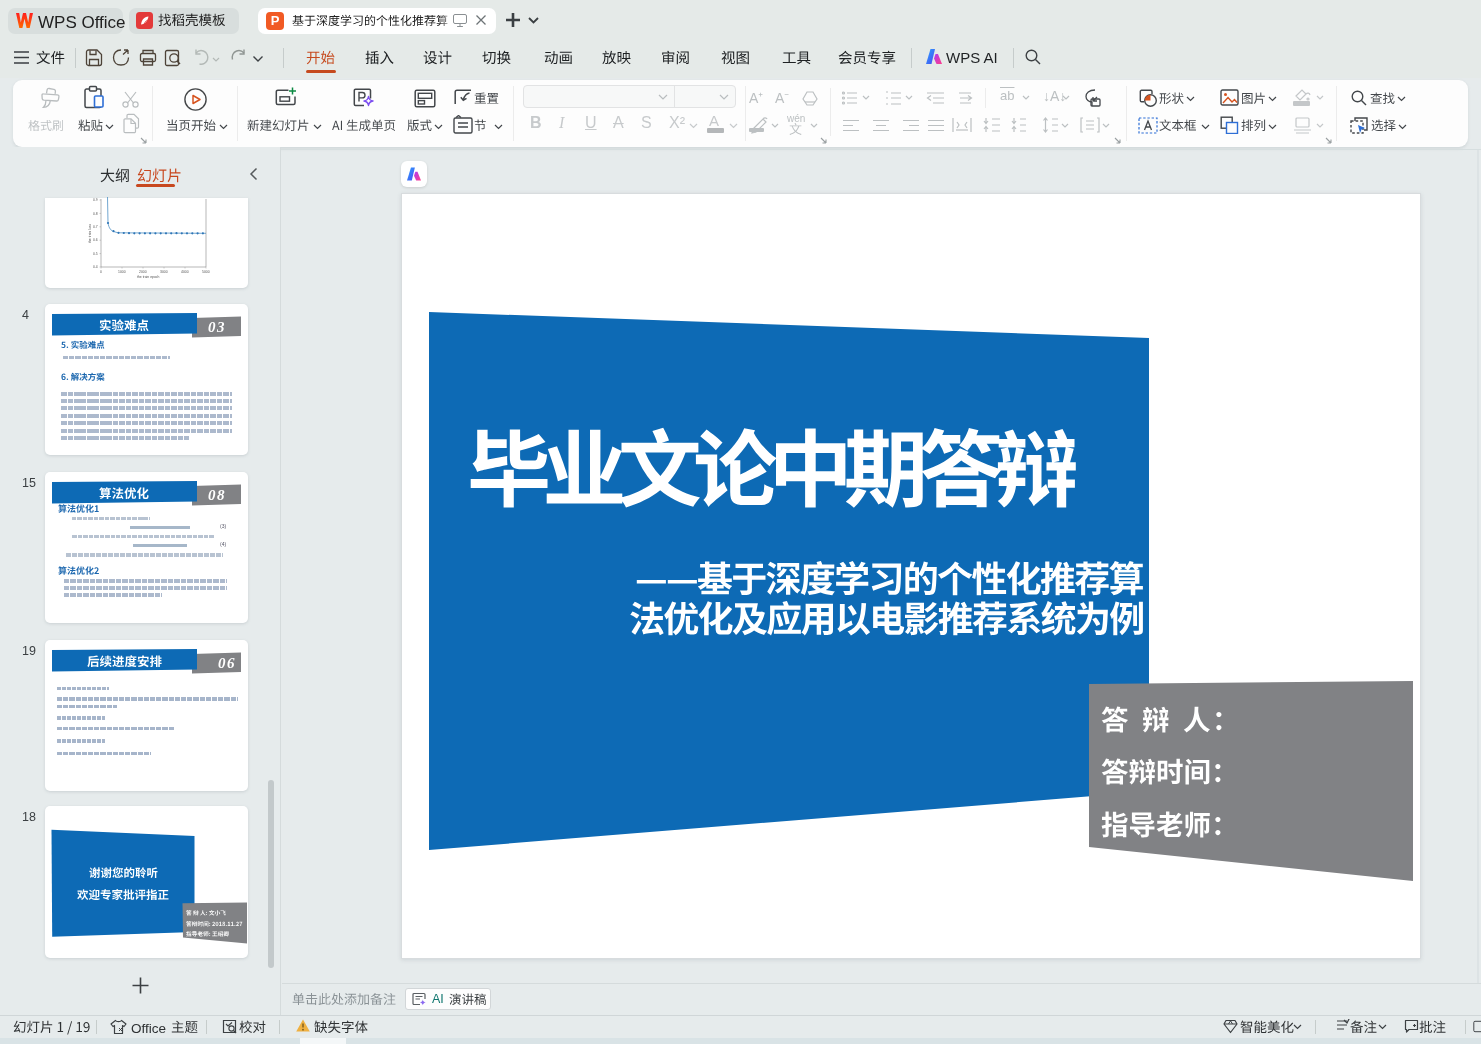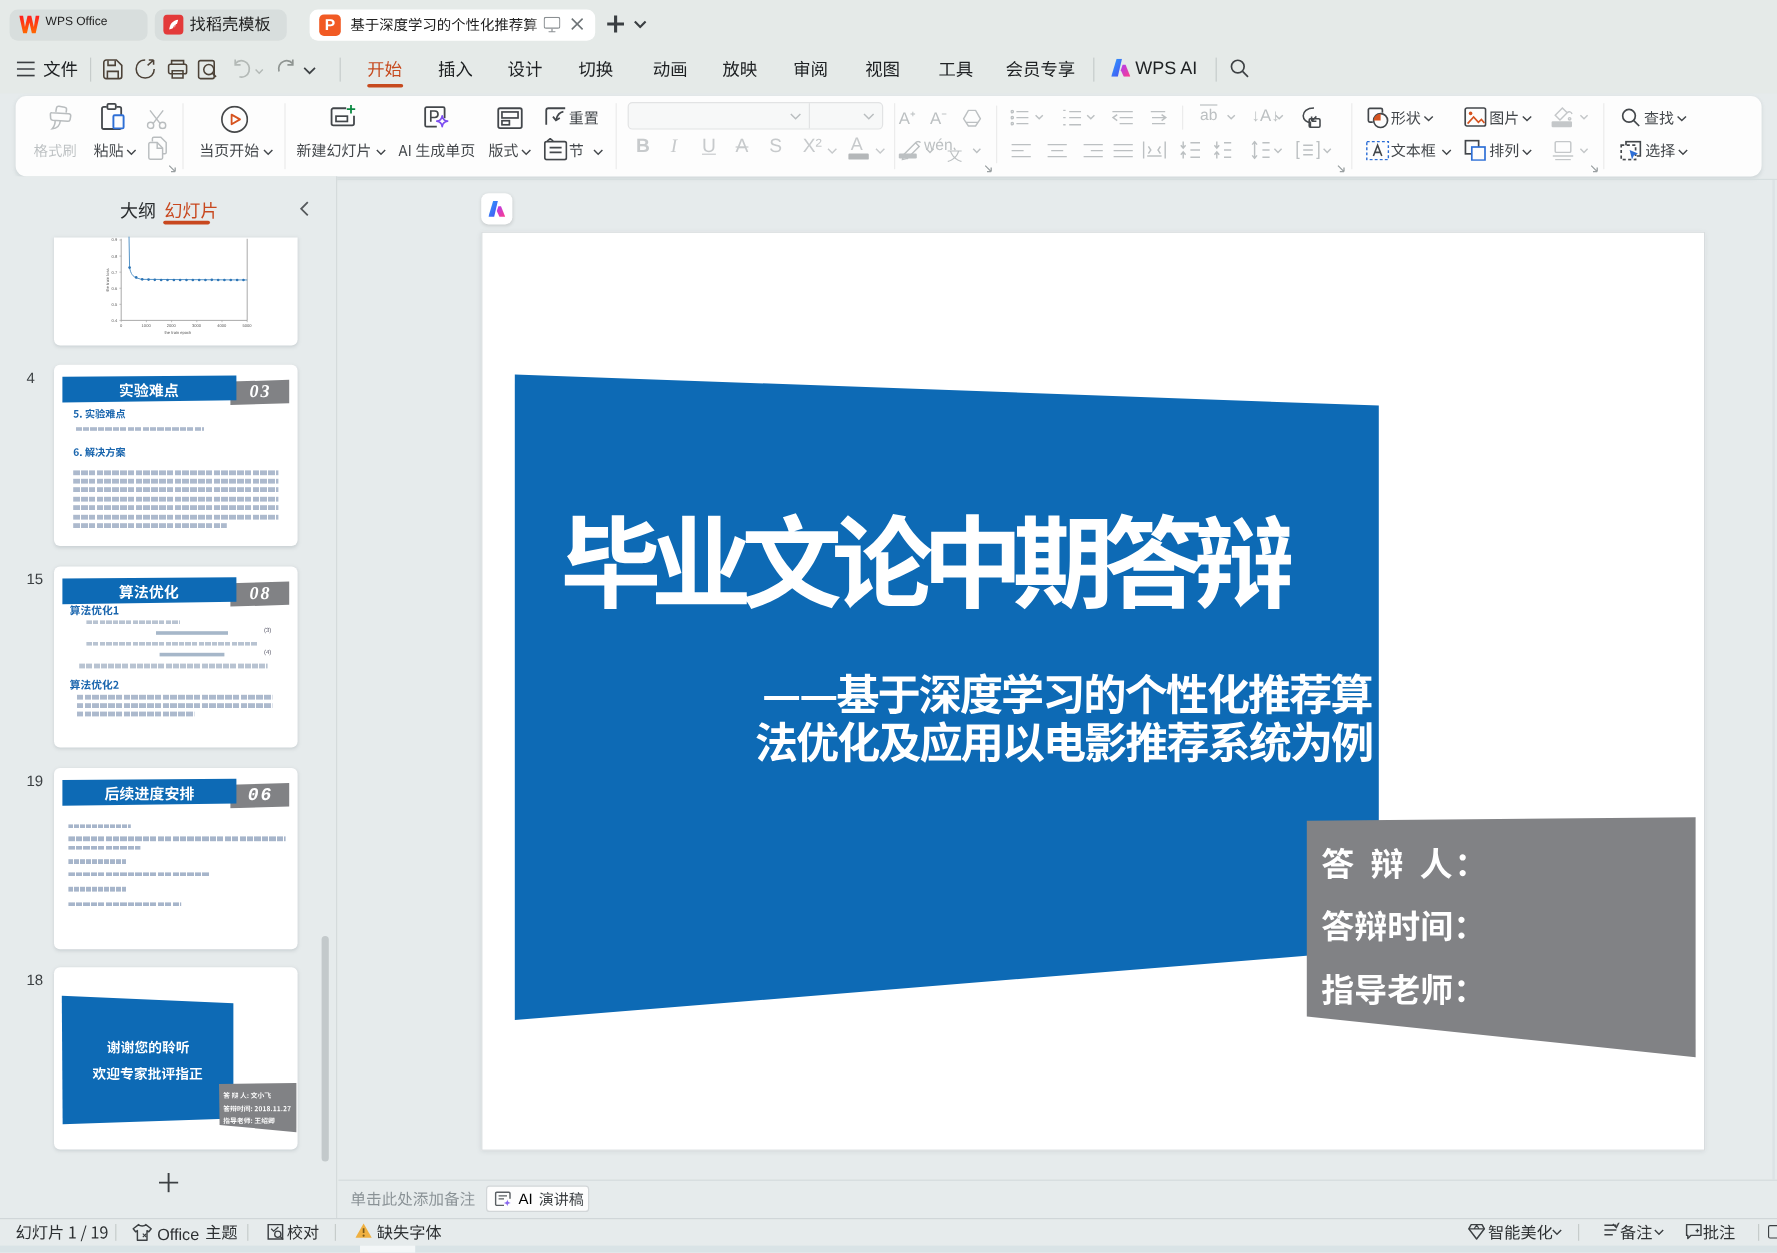--- a/index.html
+++ b/index.html
@@ -12,21 +12,21 @@
 <div class="abs" style="left:258px;top:8px;width:238px;height:26px;background:#fff;border-radius:7px"></div>
 <svg class="abs" style="left:16px;top:13px" width="17" height="15" viewBox="0 0 17 15">
 <defs>
       <linearGradient id="wg" x1="0" y1="0" x2="0" y2="1">
         <stop offset="0" stop-color="#ff1e1e"></stop>
         <stop offset="1" stop-color="#ff6a00"></stop>
       </linearGradient>
     </defs>
 <path d="M0 0 L3.2 0 L4.8 9.5 L7 0 L10 0 L12.2 9.5 L13.8 0 L17 0 L13.7 15 L10.6 15 L8.5 5.8 L6.4 15 L3.3 15 Z" fill="url(#wg)"></path>
   </svg>
-<div class="abs" style="left:38px;top:13px;font-size:10px;color:#212121">WPS Office</div>
+<div class="abs" style="left:38px;top:13px;font-size:17px;color:#212121">WPS Office</div>
 <svg class="abs" style="left:136px;top:12px" width="17" height="17" viewBox="0 0 17 17">
 <rect width="17" height="17" rx="3.5" fill="#e33a3a"></rect>
 <path d="M5 12.5 C5.5 8 8 5 12.5 4.5 C11.5 9.5 9 12 5 12.5 Z" fill="#fff"></path>
 <path d="M8.2 12.8 C8.5 10.5 9.5 9 11.5 8.2" stroke="#e33a3a" stroke-width="0.8" fill="none"></path>
   </svg>
 <svg style="position:absolute;left:158px;top:24.5px;overflow:visible;" width="2" height="2">
     <path d="M9.1 -10.5C9.8 -9.9 10.6 -9.1 10.9 -8.5L11.8 -9.1C11.4 -9.6 10.6 -10.4 9.9 -11ZM2.6 -11.3V-8.6H0.6V-7.7H2.6V-4.8C1.8 -4.5 1 -4.3 0.5 -4.2L0.8 -3.2L2.6 -3.7V-0.2C2.6 -0 2.5 0 2.3 0.1C2.1 0.1 1.5 0.1 0.9 0C1 0.3 1.2 0.7 1.2 1C2.1 1 2.7 1 3.1 0.8C3.4 0.6 3.5 0.4 3.5 -0.2V-4L5.3 -4.6L5.2 -5.5L3.5 -5V-7.7H5.2V-8.6H3.5V-11.3ZM11.2 -6.3C10.7 -5.3 10.1 -4.2 9.3 -3.3C9 -4.3 8.7 -5.5 8.5 -6.9L12.7 -7.3L12.6 -8.3L8.4 -7.8C8.3 -8.9 8.2 -10.1 8.2 -11.3H7.2C7.2 -10 7.3 -8.9 7.4 -7.7L5.3 -7.5L5.5 -6.6L7.5 -6.8C7.7 -5.1 8 -3.7 8.4 -2.5C7.4 -1.5 6.2 -0.7 5 -0.2C5.2 0 5.6 0.3 5.7 0.6C6.8 0.1 7.9 -0.6 8.8 -1.4C9.5 0 10.4 0.9 11.6 1C12.3 1.1 12.8 0.4 13.1 -1.8C12.9 -1.9 12.5 -2.2 12.2 -2.4C12.1 -0.9 11.9 -0.1 11.5 -0.2C10.8 -0.3 10.1 -1 9.6 -2.3C10.6 -3.3 11.5 -4.5 12 -5.8ZM25.4 -11.2C23.9 -10.7 21 -10.3 18.7 -10.1C18.8 -9.9 18.9 -9.6 19 -9.3C21.4 -9.5 24.2 -9.8 26.1 -10.4ZM21.5 -9C21.8 -8.3 22.2 -7.4 22.3 -6.8L23.1 -7.1C23 -7.6 22.7 -8.5 22.4 -9.2ZM18.9 -8.5C19.3 -7.9 19.7 -7 19.8 -6.4L20.7 -6.8C20.5 -7.3 20.1 -8.2 19.7 -8.8ZM25.2 -9.5C24.9 -8.6 24.4 -7.5 24 -6.7L24.8 -6.4C25.2 -7.1 25.7 -8.2 26.1 -9.1ZM18.1 -11.2C17.2 -10.8 15.6 -10.4 14.3 -10.2C14.4 -9.9 14.6 -9.6 14.6 -9.4C15.1 -9.4 15.6 -9.5 16.1 -9.7V-7.5H14.3V-6.5H16C15.5 -5 14.7 -3.2 14 -2.3C14.1 -2 14.4 -1.6 14.5 -1.3C15.1 -2.1 15.7 -3.3 16.1 -4.6V1.1H17.1V-5.1C17.4 -4.5 17.8 -3.9 17.9 -3.6L18.5 -4.4C18.3 -4.7 17.4 -5.8 17.1 -6.2V-6.5H18.8V-7.5H17.1V-9.9C17.7 -10 18.2 -10.2 18.7 -10.4ZM22.7 -5.9V-5H25V-3.2H22.8V-2.3H25V-0.4H20.1V-2.3H22.2V-3.2H20.1V-4.9C20.8 -5.2 21.5 -5.5 22.2 -5.9L21.4 -6.6C20.8 -6.2 19.9 -5.7 19.1 -5.3V1.1H20.1V0.5H25V1H25.9V-5.9ZM28.1 -6.1V-3.4H29V-5.3H38.4V-3.4H39.4V-6.1ZM33.2 -11.4V-10.2H27.9V-9.2H33.2V-8H28.9V-7.1H38.7V-8H34.3V-9.2H39.7V-10.2H34.3V-11.4ZM31 -4.2V-2.5C31 -1.4 30.5 -0.4 27.4 0.3C27.6 0.5 27.9 0.9 27.9 1.2C31.3 0.4 32 -1 32 -2.5V-3.3H35.5V-0.4C35.5 0.7 35.8 0.9 36.9 0.9C37.2 0.9 38.4 0.9 38.7 0.9C39.6 0.9 39.9 0.5 40 -1.1C39.7 -1.1 39.3 -1.3 39.1 -1.4C39 -0.2 39 0 38.6 0C38.3 0 37.3 0 37 0C36.6 0 36.5 -0 36.5 -0.4V-4.2ZM46.9 -5.6H51.6V-4.7H46.9ZM46.9 -7.3H51.6V-6.4H46.9ZM50.4 -11.3V-10.2H48.3V-11.3H47.3V-10.2H45.4V-9.4H47.3V-8.3H48.3V-9.4H50.4V-8.3H51.4V-9.4H53.3V-10.2H51.4V-11.3ZM45.9 -8.1V-3.9H48.7C48.6 -3.5 48.6 -3.1 48.5 -2.8H45.1V-1.9H48.2C47.7 -0.9 46.7 -0.2 44.7 0.3C44.9 0.5 45.2 0.9 45.3 1.1C47.6 0.5 48.7 -0.5 49.2 -1.9C49.9 -0.4 51.2 0.6 52.9 1.1C53.1 0.8 53.3 0.4 53.5 0.2C52 -0.1 50.9 -0.8 50.2 -1.9H53.2V-2.8H49.5C49.6 -3.1 49.6 -3.5 49.7 -3.9H52.6V-8.1ZM42.9 -11.3V-8.7H41.2V-7.8H42.9V-7.8C42.5 -5.9 41.7 -3.8 40.9 -2.7C41.1 -2.4 41.4 -2 41.5 -1.7C42 -2.5 42.5 -3.7 42.9 -5V1.1H43.8V-5.9C44.2 -5.2 44.6 -4.3 44.8 -3.9L45.4 -4.6C45.2 -5 44.2 -6.7 43.8 -7.2V-7.8H45.2V-8.7H43.8V-11.3ZM56.7 -11.3V-8.7H54.8V-7.8H56.6C56.1 -5.9 55.3 -3.8 54.4 -2.7C54.6 -2.4 54.9 -2 55 -1.7C55.6 -2.6 56.2 -4.1 56.7 -5.7V1.1H57.6V-6.2C58 -5.5 58.4 -4.6 58.6 -4.2L59.2 -4.9C59 -5.3 57.9 -6.9 57.6 -7.4V-7.8H59.2V-8.7H57.6V-11.3ZM65.9 -11.1C64.5 -10.5 61.9 -10.2 59.8 -10.1V-6.8C59.8 -4.6 59.6 -1.6 58.1 0.5C58.4 0.6 58.8 0.9 59 1.1C60.4 -1 60.7 -4.2 60.8 -6.4H61.2C61.6 -4.7 62.2 -3.2 63 -1.9C62.1 -0.9 61.1 -0.2 59.9 0.3C60.2 0.4 60.4 0.8 60.6 1.1C61.7 0.6 62.7 -0.2 63.6 -1.1C64.3 -0.1 65.2 0.6 66.4 1.1C66.5 0.8 66.8 0.4 67.1 0.2C65.9 -0.2 65 -0.9 64.2 -1.9C65.2 -3.3 65.9 -5 66.3 -7.2L65.7 -7.4L65.5 -7.3H60.8V-9.2C62.8 -9.4 65.1 -9.7 66.5 -10.3ZM65.2 -6.4C64.8 -5 64.3 -3.8 63.6 -2.8C62.9 -3.8 62.4 -5.1 62.1 -6.4Z" fill="#212121"></path>
   </svg>
 <div class="abs" style="left:266px;top:12px;width:18px;height:18px;background:#f15a24;border-radius:4px"></div>
 <div class="abs" style="left:266px;top:12px;width:18px;height:18px;border-radius:4px;color:#fff;font-size:13px;font-weight:bold;text-align:center;line-height:18px">P</div>
@@ -327,21 +327,21 @@
       <path d="M2 12 L12 2 L15 5 L5 15 Z M12 2 C13 0.5 15.5 0.5 16 2"></path>
       <path d="M2 12 L1 16 L5 15"></path>
     </g>
   </svg>
 <div class="abs" style="left:749px;top:128px;width:15px;height:4px;background:#bcc0c2;border-radius:1px"></div>
 <svg class="abs" style="left:771px;top:123px" width="8" height="6" viewBox="0 0 8 6">
     <g stroke="#bcc0c2" stroke-width="1.2" fill="none">
       <path d="M1 1 L4 4 L7 1"></path>
     </g>
   </svg>
-<div class="abs" style="left:770px;top:113px;font-size:13px;color:#bcc0c2">wén</div>
+<div class="abs" style="left:787px;top:113px;font-size:10px;color:#bcc0c2">wén</div>
 <svg style="position:absolute;left:789px;top:134px;overflow:visible;" width="2" height="2">
     <path d="M5.5 -10.7C5.9 -10.1 6.3 -9.2 6.5 -8.7L7.5 -9C7.4 -9.5 6.9 -10.4 6.5 -11ZM0.7 -8.6V-7.7H2.7C3.4 -5.7 4.5 -4 5.8 -2.6C4.4 -1.4 2.6 -0.5 0.5 0.1C0.7 0.3 1 0.8 1.1 1C3.2 0.3 5.1 -0.6 6.5 -1.9C8 -0.6 9.8 0.4 11.9 0.9C12.1 0.7 12.3 0.3 12.6 0.1C10.5 -0.5 8.7 -1.4 7.3 -2.6C8.6 -4 9.6 -5.6 10.3 -7.7H12.4V-8.6ZM6.6 -3.3C5.3 -4.5 4.4 -6 3.7 -7.7H9.2C8.6 -5.9 7.7 -4.5 6.6 -3.3Z" fill="#bcc0c2"></path>
   </svg>
 <svg class="abs" style="left:810px;top:123px" width="8" height="6" viewBox="0 0 8 6">
     <g stroke="#bcc0c2" stroke-width="1.2" fill="none">
       <path d="M1 1 L4 4 L7 1"></path>
     </g>
   </svg>
 <svg class="abs" style="left:842px;top:119px" width="18" height="13" viewBox="0 0 18 13">
     <g stroke="#bcc0c2" stroke-width="1.2" fill="none">
@@ -607,21 +607,21 @@
 <div class="abs" style="left:64px;top:592.9px;width:98px;height:4px;opacity:0.5;background:repeating-linear-gradient(90deg,#5a749b 0 5.5px,rgba(0,0,0,0) 5.5px 6.5px)"></div>
 <div class="abs" style="left:22px;top:476px;font-size:12.5px;color:#3c4043">15</div>
 <div class="abs" style="left:45px;top:640px;width:203px;height:151px;background:#fff;border-radius:5px;box-shadow:0 1px 3px rgba(120,130,140,0.25)"></div>
 <svg class="abs" style="left:45px;top:646px" width="203" height="28" viewBox="0 0 203 28">
 <path d="M147 8 L196 6.5 L196 26 L147 27.5 Z" fill="#818285"></path>
 <path d="M7 4 L152 3 L152 23.5 L7 25.5 Z" fill="#0d6ab5"></path>
 </svg>
 <svg style="position:absolute;left:86.5px;top:665.5px;overflow:visible" width="2" height="2">
     <path d="M1.7 -9.6V-6.1C1.7 -4.2 1.6 -1.7 0.3 0.1C0.6 0.3 1.2 0.8 1.5 1.2C3 -0.7 3.2 -3.7 3.3 -5.8H12.1V-7.2H3.3V-8.3C6.1 -8.5 9 -8.8 11.3 -9.4L10.1 -10.6C8.1 -10.1 4.7 -9.7 1.7 -9.6ZM4 -4.4V1.1H5.5V0.6H9.7V1.1H11.3V-4.4ZM5.5 -0.8V-3H9.7V-0.8ZM21.1 -1.1C22 -0.5 23.1 0.5 23.6 1.1L24.6 0.2C24.1 -0.4 22.9 -1.3 22 -1.9ZM12.9 -1 13.2 0.4C14.4 -0 15.8 -0.6 17.1 -1.2L16.9 -2.4C15.4 -1.8 13.9 -1.3 12.9 -1ZM17.5 -7.6V-6.4H22.8C22.7 -5.9 22.6 -5.4 22.5 -5.1L23.6 -4.8C23.9 -5.5 24.2 -6.5 24.4 -7.5L23.5 -7.7L23.2 -7.6H21.5V-8.4H23.7V-9.6H21.5V-10.6H20.1V-9.6H17.9V-8.4H20.1V-7.6ZM20.4 -6V-5.3C20 -5.6 19.4 -6 18.9 -6.2L18.3 -5.5C18.8 -5.2 19.4 -4.8 19.8 -4.5L20.4 -5.2V-4.7C20.4 -4.3 20.3 -3.9 20.2 -3.4H19L19.6 -4C19.3 -4.4 18.6 -4.8 18 -5.1L17.4 -4.4C17.8 -4.1 18.4 -3.7 18.8 -3.4H17.2V-2.1H19.7C19.2 -1.3 18.4 -0.6 16.9 0.1C17.2 0.3 17.6 0.8 17.8 1.2C19.8 0.3 20.8 -0.9 21.3 -2.1H24.2V-3.4H21.6C21.7 -3.8 21.7 -4.3 21.7 -4.7V-6ZM13.2 -5.2C13.4 -5.3 13.7 -5.3 14.8 -5.5C14.4 -4.8 14.1 -4.4 13.9 -4.1C13.5 -3.7 13.2 -3.4 12.9 -3.3C13.1 -3 13.3 -2.4 13.3 -2.1C13.6 -2.3 14.1 -2.5 17 -3.3C16.9 -3.6 16.9 -4.2 16.9 -4.5L15.3 -4.2C16.1 -5.1 16.8 -6.2 17.3 -7.4L16.2 -8C16 -7.6 15.8 -7.1 15.6 -6.7L14.5 -6.6C15.2 -7.6 15.9 -8.9 16.4 -10L15.1 -10.6C14.7 -9.2 13.8 -7.6 13.5 -7.2C13.3 -6.8 13.1 -6.5 12.8 -6.4C12.9 -6.1 13.2 -5.4 13.2 -5.2ZM25.8 -9.6C26.4 -8.9 27.3 -8 27.7 -7.4L28.8 -8.4C28.4 -8.9 27.5 -9.8 26.8 -10.4ZM33.7 -10.3V-8.5H32.3V-10.3H30.8V-8.5H29.2V-7H30.8V-6.2C30.8 -5.9 30.8 -5.6 30.8 -5.3H29.1V-3.9H30.6C30.4 -3.1 30 -2.5 29.3 -1.9C29.6 -1.7 30.2 -1.1 30.4 -0.9C31.4 -1.6 31.9 -2.7 32.1 -3.9H33.7V-1H35.2V-3.9H36.9V-5.3H35.2V-7H36.6V-8.5H35.2V-10.3ZM32.3 -7H33.7V-5.3H32.3C32.3 -5.6 32.3 -5.9 32.3 -6.2ZM28.5 -6.1H25.5V-4.7H27V-1.6C26.5 -1.4 25.9 -0.9 25.3 -0.3L26.3 1.1C26.7 0.4 27.3 -0.5 27.7 -0.5C27.9 -0.5 28.4 -0.1 28.9 0.2C29.9 0.7 30.9 0.9 32.5 0.9C33.8 0.9 35.9 0.8 36.8 0.8C36.8 0.3 37 -0.4 37.2 -0.8C35.9 -0.6 33.9 -0.5 32.6 -0.5C31.2 -0.5 30 -0.6 29.2 -1.1C28.9 -1.2 28.6 -1.4 28.5 -1.5ZM42.3 -7.9V-7H40.6V-5.9H42.3V-3.9H47.5V-5.9H49.3V-7H47.5V-7.9H46V-7H43.7V-7.9ZM46 -5.9V-5H43.7V-5.9ZM46.4 -2.2C46 -1.8 45.4 -1.5 44.8 -1.2C44.1 -1.5 43.6 -1.8 43.1 -2.2ZM40.7 -3.4V-2.2H42.1L41.6 -2C42 -1.5 42.5 -1 43.1 -0.7C42.2 -0.4 41.2 -0.3 40.1 -0.2C40.3 0.1 40.6 0.7 40.7 1C42.1 0.9 43.5 0.6 44.7 0.2C45.9 0.7 47.2 1 48.8 1.1C49 0.7 49.3 0.1 49.6 -0.2C48.5 -0.3 47.4 -0.4 46.5 -0.7C47.4 -1.2 48.2 -2 48.7 -3L47.8 -3.5L47.5 -3.4ZM43.3 -10.4C43.4 -10.1 43.5 -9.8 43.6 -9.5H38.9V-6.2C38.9 -4.3 38.8 -1.5 37.8 0.5C38.2 0.6 38.9 0.9 39.2 1.1C40.2 -1 40.4 -4.1 40.4 -6.2V-8.2H49.4V-9.5H45.3C45.2 -9.9 45 -10.4 44.8 -10.7ZM54.9 -10.3C55 -10 55.2 -9.6 55.3 -9.3H51V-6.5H52.5V-7.9H60V-6.5H61.6V-9.3H57.1C57 -9.7 56.7 -10.2 56.4 -10.7ZM57.8 -4.4C57.5 -3.6 57.1 -3 56.6 -2.5C55.9 -2.8 55.2 -3 54.5 -3.3C54.7 -3.6 55 -4 55.2 -4.4ZM52.1 -2.6C53.1 -2.3 54.1 -1.9 55.1 -1.5C54 -0.9 52.5 -0.5 50.8 -0.3C51 0.1 51.5 0.8 51.6 1.1C53.7 0.7 55.4 0.2 56.8 -0.8C58.3 -0.1 59.6 0.6 60.5 1.2L61.7 -0.1C60.8 -0.7 59.5 -1.3 58.1 -1.9C58.7 -2.6 59.2 -3.4 59.6 -4.4H61.8V-5.8H56C56.2 -6.3 56.5 -6.8 56.7 -7.3L55 -7.6C54.8 -7 54.5 -6.4 54.1 -5.8H50.7V-4.4H53.3C53 -3.7 52.6 -3.2 52.2 -2.7ZM64.4 -10.6V-8.2H63V-6.9H64.4V-4.6C63.9 -4.5 63.3 -4.4 62.9 -4.3L63.1 -2.8L64.4 -3.2V-0.5C64.4 -0.4 64.4 -0.3 64.2 -0.3C64.1 -0.3 63.6 -0.3 63.2 -0.3C63.4 0 63.5 0.6 63.6 1C64.4 1 65 1 65.4 0.7C65.8 0.5 65.9 0.2 65.9 -0.5V-3.5L67.2 -3.9L67 -5.2L65.9 -5V-6.9H67V-8.2H65.9V-10.6ZM67.1 -3.3V-2H69V1.1H70.5V-10.5H69V-8.6H67.4V-7.3H69V-6H67.4V-4.7H69V-3.3ZM71.3 -10.5V1.1H72.8V-2H74.6V-3.3H72.8V-4.7H74.4V-6H72.8V-7.3H74.5V-8.6H72.8V-10.5Z" fill="#ffffff"></path>
   </svg>
-<div class="abs" style="left:198px;top:655px;width:38px;height:17px;font-family:Liberation Mono, monospace;font-style:italic;font-size:15px;font-weight:bold;color:#fff;text-align:center;letter-spacing:1.5px">06</div>
+<div class="abs" style="left:198px;top:655px;width:38px;height:17px;font-family:Liberation Serif, serif;font-style:italic;font-size:15px;font-weight:bold;color:#fff;text-align:right;letter-spacing:1.5px">06</div>
 <div class="abs" style="left:57px;top:686.5px;width:52px;height:3.8px;opacity:0.52;background:repeating-linear-gradient(90deg,#55719a 0 4px,rgba(0,0,0,0) 4px 5.0px)"></div>
 <div class="abs" style="left:57px;top:697px;width:181px;height:3.8px;opacity:0.52;background:repeating-linear-gradient(90deg,#55719a 0 5.2px,rgba(0,0,0,0) 5.2px 6.2px)"></div>
 <div class="abs" style="left:57px;top:704.5px;width:60px;height:3.8px;opacity:0.52;background:repeating-linear-gradient(90deg,#55719a 0 5.2px,rgba(0,0,0,0) 5.2px 6.2px)"></div>
 <div class="abs" style="left:57px;top:716px;width:48px;height:3.8px;opacity:0.52;background:repeating-linear-gradient(90deg,#55719a 0 4px,rgba(0,0,0,0) 4px 5.0px)"></div>
 <div class="abs" style="left:57px;top:726.5px;width:118px;height:3.8px;opacity:0.52;background:repeating-linear-gradient(90deg,#55719a 0 5.2px,rgba(0,0,0,0) 5.2px 6.2px)"></div>
 <div class="abs" style="left:57px;top:739px;width:48px;height:3.8px;opacity:0.52;background:repeating-linear-gradient(90deg,#55719a 0 4px,rgba(0,0,0,0) 4px 5.0px)"></div>
 <div class="abs" style="left:57px;top:751.5px;width:94px;height:3.8px;opacity:0.52;background:repeating-linear-gradient(90deg,#55719a 0 5.2px,rgba(0,0,0,0) 5.2px 6.2px)"></div>
 <div class="abs" style="left:22px;top:644px;font-size:12.5px;color:#3c4043">19</div>
 <div class="abs" style="left:45px;top:806px;width:203px;height:152px;background:#fff;border-radius:5px;box-shadow:0 1px 3px rgba(120,130,140,0.25)"></div>
 <svg class="abs" style="left:45px;top:806px" width="203" height="152" viewBox="0 0 203 152">
@@ -699,21 +699,21 @@
 <div class="abs" style="left:282px;top:983px;width:1199px;height:32px;background:#e6ebec;border-top:1px solid #d5dbdc"></div>
 <svg style="position:absolute;left:292px;top:1004px;overflow:visible;" width="2" height="2">
     <path d="M2.9 -5.7H6V-4.3H2.9ZM7 -5.7H10.2V-4.3H7ZM2.9 -7.8H6V-6.5H2.9ZM7 -7.8H10.2V-6.5H7ZM9.2 -10.9C8.9 -10.2 8.4 -9.3 7.9 -8.7H4.8L5.3 -8.9C5 -9.5 4.4 -10.3 3.9 -10.9L3.1 -10.5C3.5 -9.9 4 -9.2 4.3 -8.7H1.9V-3.4H6V-2.2H0.7V-1.3H6V1H7V-1.3H12.3V-2.2H7V-3.4H11.2V-8.7H9C9.4 -9.2 9.9 -9.9 10.3 -10.5ZM14.9 -3.9V0.3H23.1V1H24.1V-3.9H23.1V-0.7H20V-4.9H25.2V-5.9H20V-7.9H24.3V-8.9H20V-10.9H19V-8.9H14.8V-7.9H19V-5.9H13.8V-4.9H19V-0.7H16V-3.9ZM26.6 -0.2 26.8 0.9C28.4 0.5 30.8 0.1 33 -0.3L32.9 -1.3L31 -0.9V-6H32.9V-6.9H31V-10.9H30.1V-0.8L28.6 -0.5V-8.3H27.6V-0.3ZM33.6 -10.9V-1.2C33.6 0.2 33.9 0.6 35.1 0.6C35.3 0.6 36.8 0.6 37.1 0.6C38.2 0.6 38.5 -0.1 38.6 -2.2C38.3 -2.3 37.9 -2.5 37.7 -2.7C37.6 -0.8 37.5 -0.3 37 -0.3C36.7 -0.3 35.5 -0.3 35.2 -0.3C34.7 -0.3 34.6 -0.5 34.6 -1.1V-5.2C35.8 -5.8 37.2 -6.6 38.2 -7.3L37.4 -8.1C36.7 -7.5 35.6 -6.8 34.6 -6.2V-10.9ZM44.5 -8C44.3 -6.1 43.8 -4.6 43.2 -3.4C42.7 -4.3 42.2 -5.4 41.9 -6.9C42 -7.2 42.2 -7.6 42.3 -8ZM41.9 -10.9C41.5 -8.3 40.7 -5.9 39.7 -4.5C39.9 -4.4 40.3 -4.1 40.5 -4C40.8 -4.4 41.1 -5 41.4 -5.6C41.8 -4.3 42.2 -3.3 42.7 -2.5C41.8 -1.2 40.7 -0.3 39.4 0.3C39.7 0.4 40.1 0.8 40.2 1.1C41.4 0.4 42.5 -0.4 43.3 -1.7C44.9 0.2 47 0.6 49.2 0.6H51.1C51.2 0.4 51.4 -0.1 51.5 -0.4C51 -0.4 49.7 -0.4 49.3 -0.4C47.3 -0.4 45.3 -0.7 43.8 -2.5C44.7 -4.1 45.3 -6.1 45.6 -8.7L45 -8.9L44.8 -8.9H42.5C42.7 -9.4 42.8 -10 42.9 -10.6ZM47 -10.9V-1.3H48V-6.8C48.9 -5.7 49.9 -4.5 50.3 -3.7L51.2 -4.2C50.6 -5.2 49.4 -6.6 48.4 -7.7L48 -7.5V-10.9ZM57.3 -3.8C57 -2.8 56.4 -1.6 55.6 -1L56.4 -0.4C57.2 -1.2 57.7 -2.4 58.1 -3.5ZM60.4 -3.3C60.7 -2.4 61.1 -1.3 61.2 -0.5L62 -0.8C61.9 -1.6 61.5 -2.7 61.1 -3.5ZM62 -3.7C62.7 -2.7 63.5 -1.3 63.8 -0.4L64.6 -0.8C64.3 -1.7 63.5 -3 62.7 -4ZM58.9 -5.2V-0C58.9 0.1 58.9 0.2 58.7 0.2C58.5 0.2 58 0.2 57.3 0.2C57.4 0.4 57.6 0.8 57.6 1C58.5 1 59 1 59.4 0.9C59.7 0.7 59.8 0.5 59.8 -0V-5.2ZM53.1 -10.1C53.9 -9.7 54.8 -9.1 55.2 -8.7L55.8 -9.5C55.3 -9.9 54.4 -10.5 53.7 -10.8ZM52.5 -6.6C53.3 -6.2 54.2 -5.7 54.7 -5.3L55.2 -6.1C54.8 -6.5 53.8 -7 53 -7.3ZM52.8 0.3 53.7 0.9C54.2 -0.3 54.9 -1.8 55.4 -3.1L54.6 -3.7C54 -2.2 53.3 -0.6 52.8 0.3ZM56.3 -10.2V-9.3H59.1C59 -8.7 58.8 -8.1 58.5 -7.5H55.7V-6.6H58.1C57.4 -5.6 56.5 -4.6 55.3 -4C55.5 -3.9 55.8 -3.5 55.9 -3.3C57.4 -4.1 58.4 -5.2 59.1 -6.6H60.8C61.5 -5.3 62.7 -4.1 64 -3.5C64.1 -3.7 64.4 -4.1 64.6 -4.3C63.5 -4.7 62.5 -5.6 61.8 -6.6H64.4V-7.5H59.6C59.8 -8.1 60 -8.7 60.2 -9.3H64V-10.2ZM72.4 -9.3V0.8H73.4V-0.1H75.9V0.7H76.9V-9.3ZM73.4 -1.1V-8.4H75.9V-1.1ZM67.5 -10.8 67.5 -8.4H65.7V-7.5H67.5C67.4 -4.2 67 -1.3 65.4 0.4C65.6 0.5 66 0.8 66.1 1.1C67.9 -0.9 68.3 -4 68.4 -7.5H70.4C70.3 -2.5 70.2 -0.7 69.9 -0.3C69.8 -0.2 69.7 -0.1 69.5 -0.1C69.3 -0.1 68.7 -0.1 68.1 -0.2C68.2 0.1 68.3 0.5 68.4 0.8C69 0.8 69.5 0.8 69.9 0.8C70.3 0.7 70.5 0.6 70.8 0.3C71.2 -0.3 71.3 -2.2 71.4 -8C71.4 -8.1 71.4 -8.4 71.4 -8.4H68.5L68.5 -10.8ZM86.9 -8.9C86.3 -8.3 85.4 -7.7 84.5 -7.2C83.6 -7.7 82.8 -8.2 82.3 -8.8L82.4 -8.9ZM82.8 -11C82.1 -9.8 80.9 -8.5 79 -7.6C79.2 -7.5 79.5 -7.2 79.7 -6.9C80.4 -7.3 81 -7.7 81.6 -8.2C82.1 -7.6 82.7 -7.2 83.5 -6.7C81.9 -6.1 80.1 -5.6 78.4 -5.4C78.6 -5.2 78.8 -4.7 78.8 -4.5C80.7 -4.8 82.7 -5.3 84.5 -6.2C86.1 -5.4 88 -4.9 90 -4.7C90.2 -4.9 90.4 -5.3 90.6 -5.6C88.8 -5.8 87 -6.1 85.5 -6.7C86.7 -7.5 87.8 -8.4 88.5 -9.5L87.9 -9.9L87.7 -9.8H83.2C83.4 -10.1 83.7 -10.4 83.8 -10.8ZM81.2 -1.7H84V-0.2H81.2ZM81.2 -2.5V-3.8H84V-2.5ZM87.7 -1.7V-0.2H85V-1.7ZM87.7 -2.5H85V-3.8H87.7ZM80.2 -4.6V1H81.2V0.6H87.7V1H88.8V-4.6ZM92.2 -10.1C93.1 -9.7 94.1 -9 94.7 -8.6L95.3 -9.4C94.7 -9.8 93.6 -10.4 92.8 -10.8ZM91.5 -6.5C92.4 -6.1 93.4 -5.5 94 -5L94.5 -5.9C94 -6.3 92.9 -6.8 92.1 -7.2ZM91.9 0.2 92.7 0.9C93.5 -0.3 94.4 -1.9 95.1 -3.3L94.4 -4C93.7 -2.5 92.6 -0.8 91.9 0.2ZM98.1 -10.6C98.6 -10 99 -9.1 99.2 -8.5L100.2 -8.9C100 -9.4 99.5 -10.3 99 -11ZM95.3 -8.4V-7.5H98.8V-4.6H95.8V-3.7H98.8V-0.3H94.9V0.6H103.5V-0.3H99.8V-3.7H102.7V-4.6H99.8V-7.5H103.2V-8.4Z" fill="#8a9296"></path>
   </svg>
 <div class="abs" style="left:405px;top:988px;width:86px;height:22px;background:#fdfdfd;border:1px solid #d2d6d8;border-radius:3px"></div>
 <svg class="abs" style="left:412px;top:992px" width="14" height="14" viewBox="0 0 14 14">
 <path d="M8 12.5 H2 A1 1 0 0 1 1 11.5 V2.5 A1 1 0 0 1 2 1.5 H12 A1 1 0 0 1 13 2.5 V7" stroke="#5a5f63" stroke-width="1.2" fill="none"></path>
 <path d="M3.5 4.5 H10.5 M3.5 7 H8" stroke="#5a5f63" stroke-width="1.1"></path>
 <path d="M10.8 7.5 C11.1 9.3 11.9 10.1 13.7 10.4 C11.9 10.7 11.1 11.5 10.8 13.3 C10.5 11.5 9.7 10.7 7.9 10.4 C9.7 10.1 10.5 9.3 10.8 7.5 Z" fill="#8a68f0"></path>
   </svg>
-<div class="abs" style="left:432px;top:992px;font-size:12.5px;color:#000000">AI </div>
+<div class="abs" style="left:432px;top:992px;font-size:12.5px;color:#0f766e">AI </div>
 <svg style="position:absolute;left:449px;top:1004px;overflow:visible;" width="2" height="2">
     <path d="M8.4 -0.8C9.3 -0.3 10.5 0.5 11.1 0.9L11.8 0.3C11.2 -0.1 10 -0.8 9.1 -1.3ZM6.1 -1.2C5.4 -0.6 4.3 -0.1 3.2 0.2C3.5 0.4 3.8 0.8 4 0.9C5 0.5 6.2 -0.2 7 -0.8ZM1.2 -9.7C1.8 -9.3 2.7 -8.8 3.1 -8.5L3.7 -9.2C3.2 -9.6 2.4 -10 1.7 -10.3ZM0.5 -6.3C1.1 -6 1.9 -5.5 2.4 -5.2L2.9 -5.9C2.5 -6.2 1.6 -6.7 1 -7ZM0.8 0.1 1.7 0.7C2.2 -0.5 2.9 -2 3.5 -3.3L2.7 -3.9C2.1 -2.5 1.4 -0.9 0.8 0.1ZM6.7 -10.4C6.9 -10.1 7.1 -9.7 7.2 -9.3H3.9V-7.3H4.7V-8.5H10.7V-7.3H11.6V-9.3H8.2C8.1 -9.7 7.9 -10.2 7.6 -10.6ZM5.1 -3.2H7.2V-2.1H5.1ZM8.1 -3.2H10.2V-2.1H8.1ZM5.1 -5H7.2V-3.9H5.1ZM8.1 -5H10.2V-3.9H8.1ZM4.8 -7.4V-6.6H7.2V-5.7H4.3V-1.4H11.1V-5.7H8.1V-6.6H10.6V-7.4ZM13.8 -9.8C14.5 -9.2 15.3 -8.3 15.7 -7.7L16.3 -8.4C15.9 -8.9 15.1 -9.7 14.4 -10.3ZM13 -6.6V-5.7H14.8V-1.3C14.8 -0.8 14.4 -0.3 14.1 -0.2C14.3 0 14.6 0.4 14.7 0.7C14.8 0.4 15.1 0.2 17.2 -1.4C17.1 -1.6 16.9 -2 16.9 -2.2L15.7 -1.4V-6.6ZM21.8 -7.2V-4.2H19.6L19.6 -4.8V-7.2ZM18.6 -10.5V-8.1H16.9V-7.2H18.6V-4.8L18.6 -4.2H16.7V-3.3H18.6C18.4 -1.9 18 -0.6 16.8 0.4C17.1 0.6 17.4 0.8 17.6 1C18.9 -0.1 19.4 -1.6 19.5 -3.3H21.8V1H22.7V-3.3H24.5V-4.2H22.7V-7.2H24.3V-8.1H22.7V-10.5H21.8V-8.1H19.6V-10.5ZM31.5 -7H35.1V-5.9H31.5ZM30.7 -7.7V-5.2H35.9V-7.7ZM32.3 -2.3H34.3V-1.1H32.3ZM31.6 -2.9V-0.4H35V-2.9ZM29.2 -10.3C28.3 -10 26.9 -9.6 25.6 -9.4C25.8 -9.2 25.9 -8.9 25.9 -8.7C26.4 -8.8 26.9 -8.8 27.4 -8.9V-6.9H25.6V-6H27.3C26.8 -4.6 26 -3 25.3 -2.1C25.5 -1.9 25.7 -1.5 25.8 -1.2C26.4 -2 27 -3.2 27.4 -4.4V1H28.3V-4.7C28.6 -4.2 29.1 -3.6 29.2 -3.3L29.8 -4.1C29.6 -4.4 28.6 -5.4 28.3 -5.7V-6H29.9V-6.9H28.3V-9.1C28.8 -9.3 29.4 -9.4 29.8 -9.6ZM32.4 -10.3C32.5 -10 32.7 -9.6 32.9 -9.2H29.8V-8.4H36.9V-9.2H33.9C33.7 -9.6 33.5 -10.2 33.2 -10.6ZM29.9 -4.5V1H30.7V-3.7H35.9V0.1C35.9 0.2 35.8 0.3 35.7 0.3C35.6 0.3 35.2 0.3 34.7 0.3C34.8 0.5 35 0.8 35 1C35.7 1 36.1 1 36.4 0.9C36.7 0.8 36.7 0.5 36.7 0.1V-4.5Z" fill="#3a3e41"></path>
   </svg>
 <div class="abs" style="left:0;top:1015px;width:1481px;height:23px;background:#e6ebec;border-top:1px solid #d0d6d8"></div>
 <svg style="position:absolute;left:13px;top:1031.5px;overflow:visible;" width="2" height="2">
     <path d="M6.4 -10V-9.1H11.5C11.3 -3.2 11.1 -1 10.7 -0.6C10.5 -0.4 10.4 -0.3 10.1 -0.3C9.8 -0.3 8.9 -0.3 8 -0.4C8.2 -0.1 8.3 0.3 8.4 0.6C9.2 0.6 10 0.7 10.5 0.6C11 0.6 11.3 0.4 11.6 0C12.1 -0.6 12.3 -2.9 12.5 -9.5C12.5 -9.6 12.5 -10 12.5 -10ZM1.2 0C1.5 -0.2 2 -0.3 6 -1C6.2 -0.4 6.4 0.1 6.5 0.5L7.4 0.1C7.2 -0.9 6.4 -2.6 5.8 -3.9L4.9 -3.6C5.2 -3.1 5.4 -2.5 5.7 -1.9L2.6 -1.4C4 -3.1 5.4 -5.3 6.5 -7.5L5.5 -8C5.3 -7.4 5 -6.9 4.7 -6.4L2.2 -6.2C3.1 -7.5 4 -9.2 4.7 -10.9L3.6 -11.3C3 -9.5 1.9 -7.5 1.6 -7C1.2 -6.5 1 -6.1 0.7 -6C0.8 -5.8 1 -5.3 1.1 -5C1.3 -5.1 1.7 -5.2 4.2 -5.4C3.3 -3.9 2.4 -2.6 2 -2.2C1.5 -1.5 1.1 -1.1 0.8 -1C0.9 -0.7 1.1 -0.2 1.2 0ZM14.8 -8.6C14.8 -7.5 14.6 -6.1 14.3 -5.3L15 -4.9C15.4 -5.9 15.6 -7.4 15.6 -8.5ZM18.6 -8.8C18.4 -8 18 -6.7 17.6 -6L18.3 -5.7C18.7 -6.4 19.1 -7.5 19.5 -8.5ZM16.5 -11.3V-7C16.5 -4.4 16.2 -1.7 14.1 0.3C14.3 0.5 14.7 0.9 14.8 1.1C16 -0 16.6 -1.4 17 -2.7C17.6 -2.1 18.4 -1.1 18.8 -0.7L19.4 -1.4C19.1 -1.8 17.7 -3.3 17.2 -3.7C17.4 -4.8 17.4 -5.9 17.4 -7V-11.3ZM19.5 -10.2V-9.2H23V-0.4C23 -0.2 22.9 -0.1 22.7 -0.1C22.4 -0.1 21.4 -0.1 20.4 -0.1C20.6 0.2 20.8 0.7 20.8 1C22.1 1 22.9 1 23.4 0.8C23.9 0.6 24.1 0.3 24.1 -0.4V-9.2H26.5V-10.2ZM29.4 -11V-6.5C29.4 -4.1 29.2 -1.6 27.5 0.3C27.8 0.5 28.1 0.9 28.3 1.1C29.6 -0.3 30.1 -1.9 30.3 -3.6H36V1.1H37.1V-4.6H30.4C30.5 -5.3 30.5 -5.9 30.5 -6.5V-6.8H39.2V-7.8H35.4V-11.3H34.3V-7.8H30.5V-11ZM44.7 0H50.1V-1H48.2V-9.9H47.2C46.7 -9.6 46 -9.4 45.2 -9.2V-8.4H46.9V-1H44.7ZM54.2 2.4H55.1L59.1 -10.7H58.2ZM63.5 0H69V-1H67V-9.9H66C65.5 -9.6 64.9 -9.4 64 -9.2V-8.4H65.8V-1H63.5ZM73 0.2C74.9 0.2 76.6 -1.4 76.6 -5.4C76.6 -8.5 75.2 -10.1 73.3 -10.1C71.7 -10.1 70.4 -8.8 70.4 -6.9C70.4 -4.8 71.5 -3.8 73.2 -3.8C74 -3.8 74.8 -4.2 75.5 -5C75.4 -1.9 74.2 -0.9 73 -0.9C72.3 -0.9 71.7 -1.1 71.3 -1.6L70.6 -0.8C71.2 -0.3 71.9 0.2 73 0.2ZM75.4 -6C74.8 -5 74 -4.7 73.4 -4.7C72.2 -4.7 71.6 -5.5 71.6 -6.9C71.6 -8.2 72.3 -9.1 73.3 -9.1C74.5 -9.1 75.3 -8 75.4 -6Z" fill="#2e3133"></path>
   </svg>
 <div class="abs" style="left:96px;top:1020px;width:1px;height:14px;background:#c6cccb"></div>
 <svg class="abs" style="left:110px;top:1019px" width="17" height="16" viewBox="0 0 17 16">
 <path d="M5.5 1.5 L1 5 L3 7.5 L4.5 6.5 L4.5 14.5 L12.5 14.5 L12.5 6.5 L14 7.5 L16 5 L11.5 1.5 C10.5 3 6.5 3 5.5 1.5 Z" stroke="#3c4043" stroke-width="1.2" fill="none" stroke-linejoin="round"></path>

